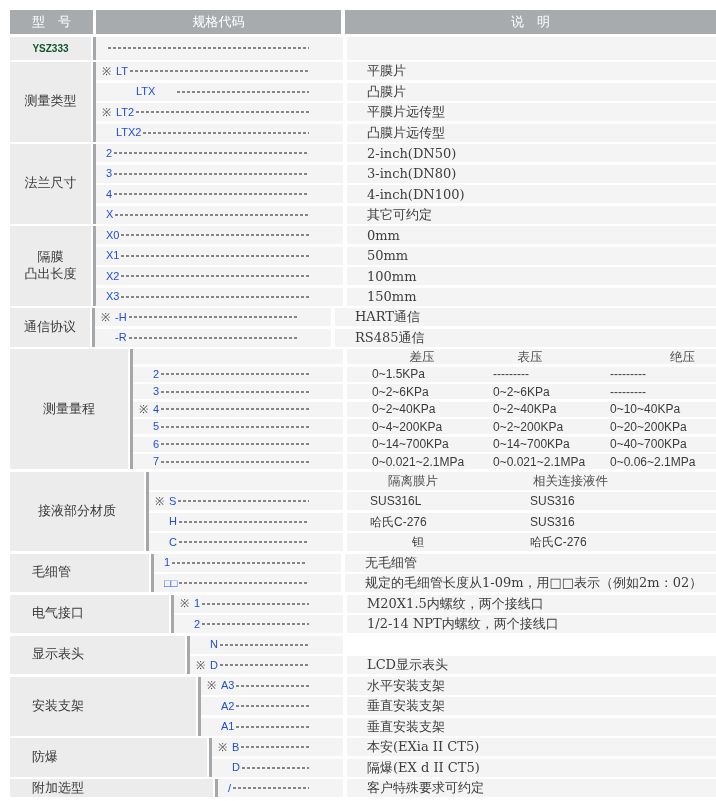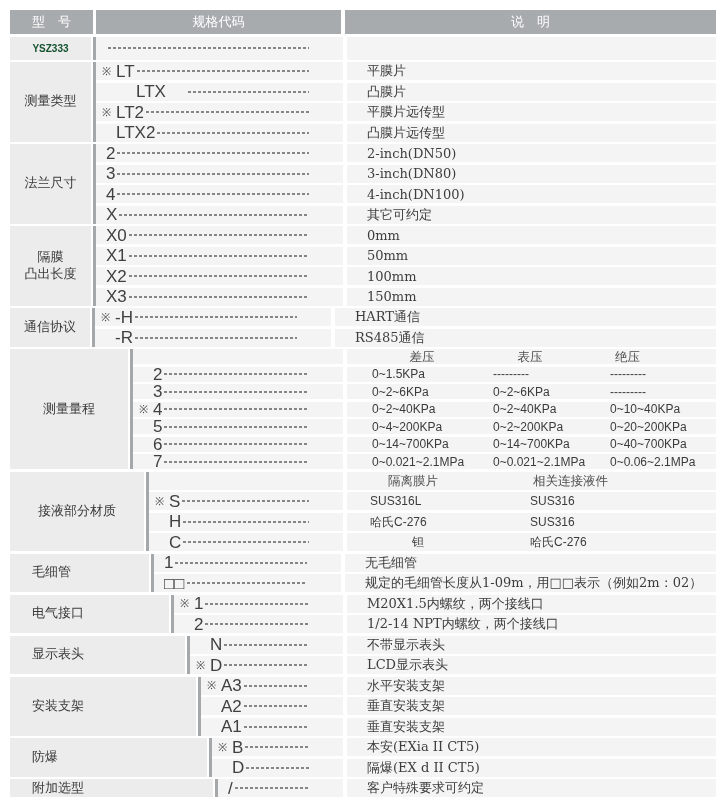--- a/index.html
+++ b/index.html
@@ -36,34 +36,34 @@
   .row:last-child{margin-bottom:0;}
   .sec-model .row{height:23px;}
   .sec-range .row{height:15px;}
 
   .code-band{background:var(--row-bg,#f4f4f5);display:flex;align-items:center;flex:none;box-sizing:border-box;}
   .desc-band{background:var(--row-bg,#f4f4f5);flex:1;margin-left:4px;position:relative;
              display:flex;align-items:center;}
 
   .star{width:14px;margin-left:6px;font-size:11px;color:#4a4a4a;flex:none;line-height:1;}
   .pad{width:10px;flex:none;}
-  .code{font-size:17px;color:#404040;white-space:nowrap;flex:none;line-height:1;}
+  .code{font-size:11px;color:#1d4ed8;white-space:nowrap;flex:none;line-height:1;}
   .leader{flex:1;height:2px;margin:0 34px 0 2px;align-self:center;
           background:repeating-linear-gradient(90deg,#858585 0 3px,transparent 3px 5px);}
 
   .desc-text{font-family:"DejaVu Serif","Liberation Serif",serif;font-size:13px;
              color:#3d3d3d;padding-left:20px;white-space:nowrap;}
 
   .cell{position:absolute;top:50%;transform:translateY(-50%);white-space:nowrap;}
   .hdr .cell{font-family:"DejaVu Serif","Liberation Serif",serif;font-size:12.5px;color:#4f4f4f;}
   .val .cell{font-size:12px;color:#3b3b3b;}
 
   .cols3.hdr .c0{left:30px;width:90px;text-align:center;}
   .cols3.hdr .c1{left:143px;width:80px;text-align:center;}
-  .cols3.hdr .c2{left:268px;width:80px;text-align:left;}
+  .cols3.hdr .c2{left:268px;width:80px;text-align:right;}
   .cols3.val .c0{left:25px;}
   .cols3.val .c1{left:146px;}
   .cols3.val .c2{left:263px;}
 
   .cols2.hdr .c0{left:41px;}
   .cols2.hdr .c1{left:186px;}
   .cols2.val .c0{left:23px;}
   .cols2.val .c1{left:183px;}
 </style>
 </head>
@@ -444,23 +444,20 @@
       <div class="section sec-display">
         <div class="label" style="width: 175px;">显示表头</div>
         <div class="bar"></div>
         <div class="rows">
           <div class="row">
             <div class="code-band" style="width: 153px;">
               <span class="star"></span>
               <span class="code">N</span>
               <span class="leader"></span>
             </div>
-            <div class="desc-band">
-              <span class="desc-text">不带显示表头</span>
-            </div>
           </div>
           <div class="row">
             <div class="code-band" style="width: 153px;">
               <span class="star">※</span>
               <span class="code">D</span>
               <span class="leader"></span>
             </div>
             <div class="desc-band">
               <span class="desc-text">LCD显示表头</span>
             </div>

